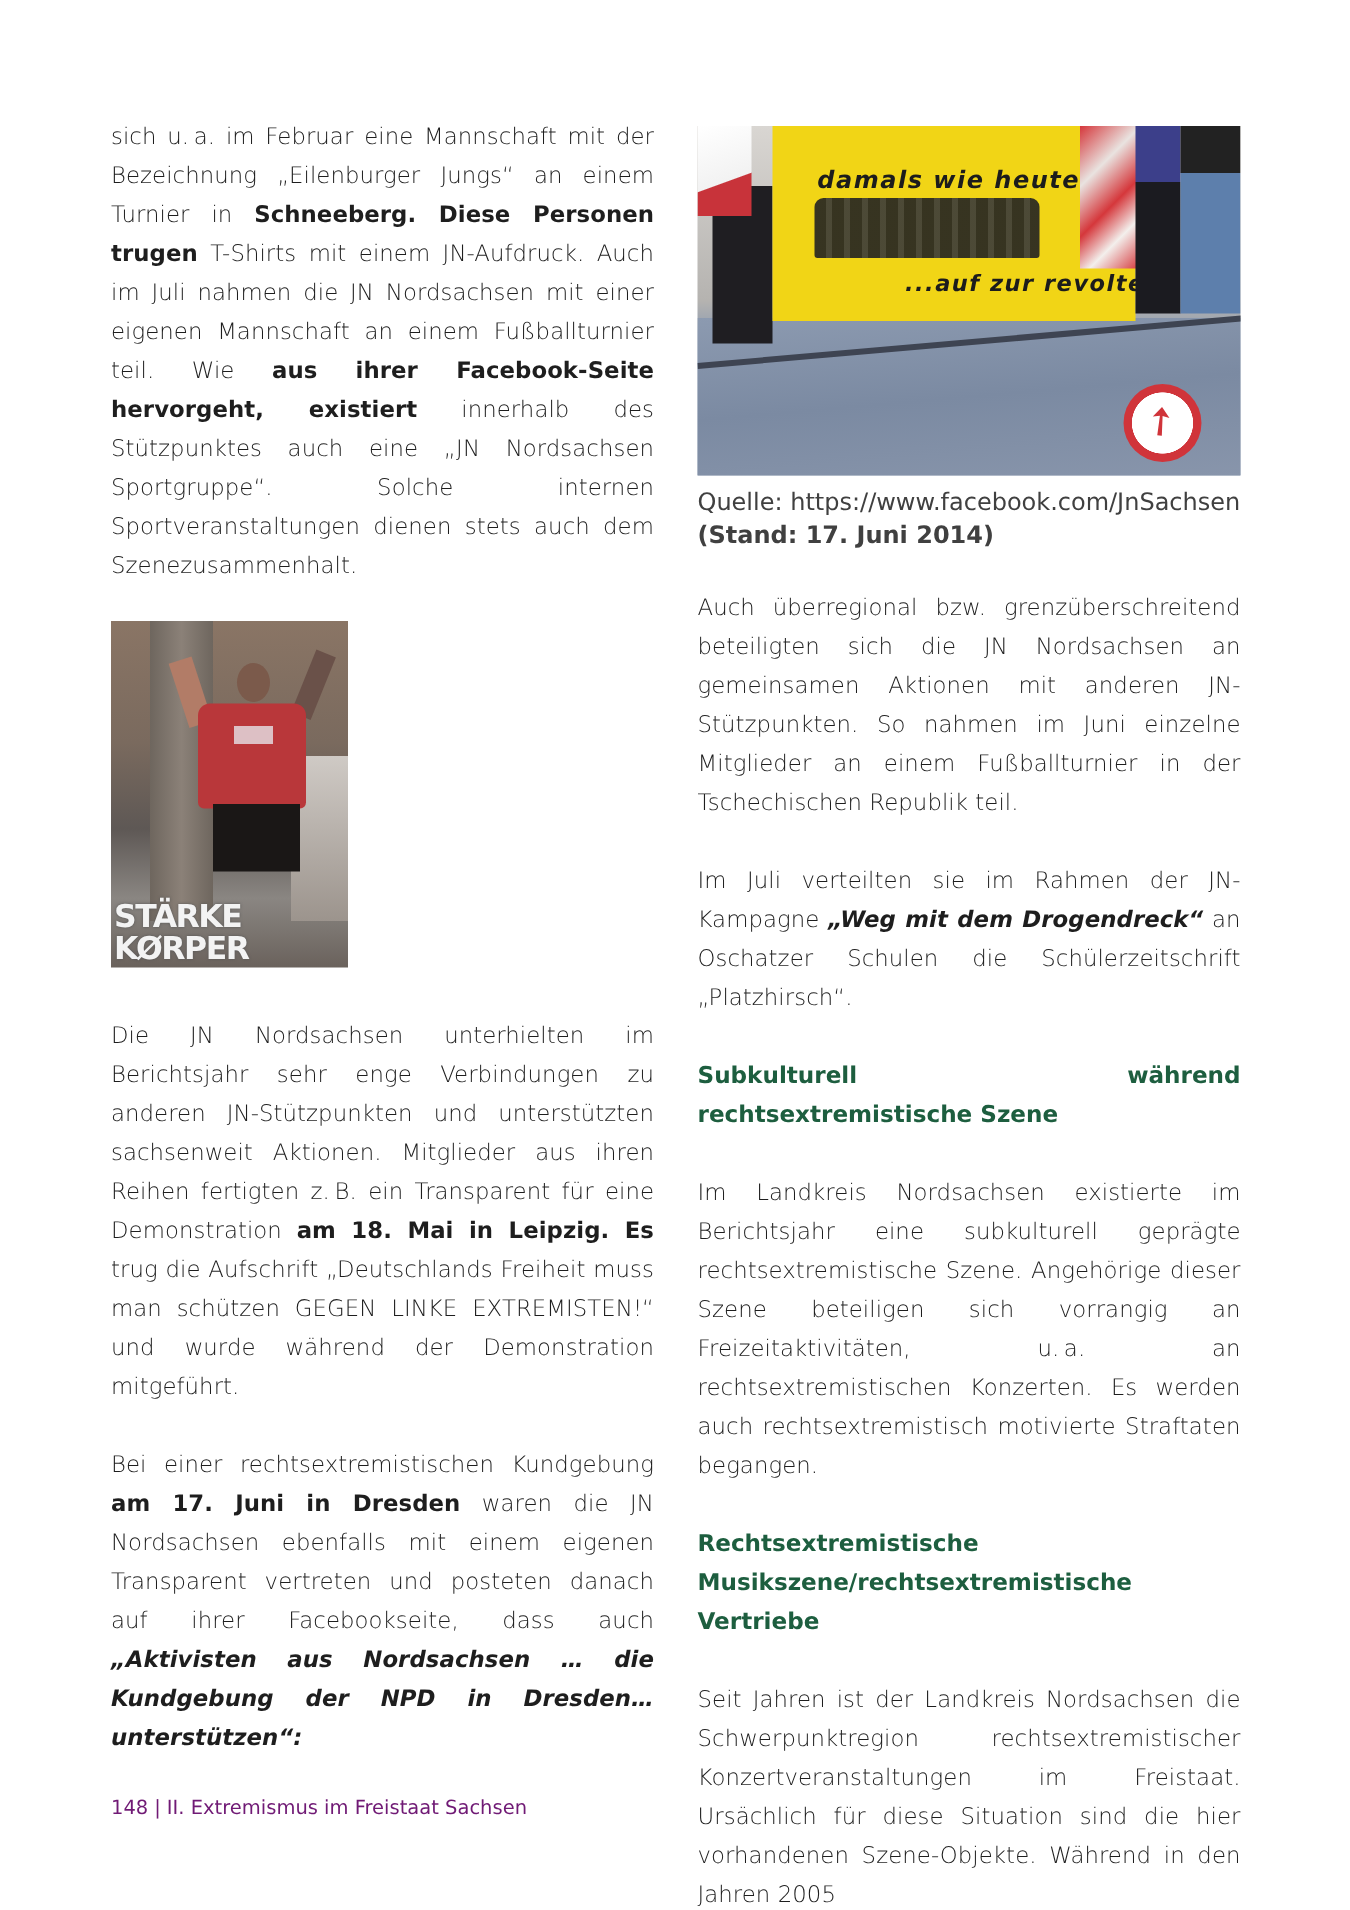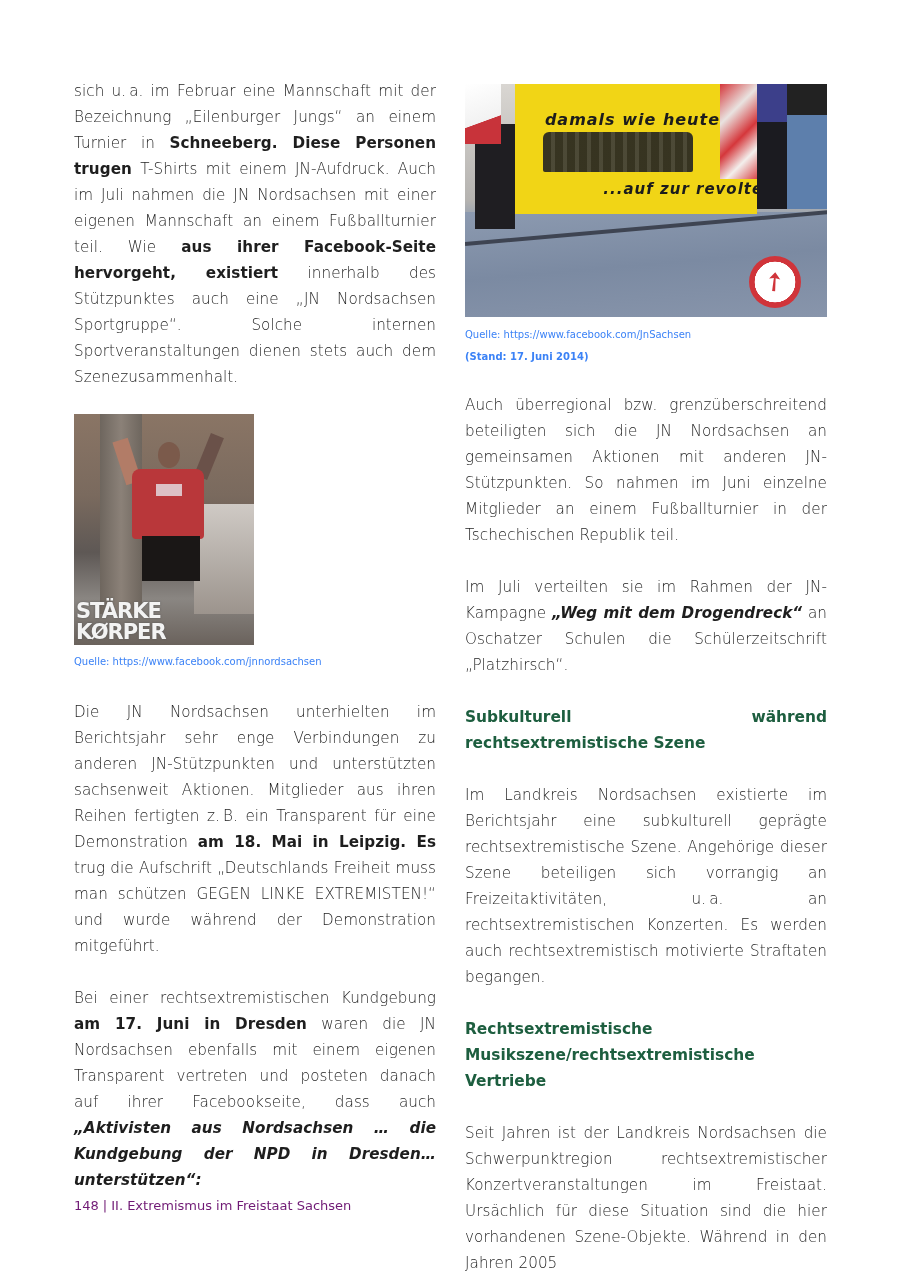--- a/index.html
+++ b/index.html
@@ -6,28 +6,28 @@
     html, body { width: 900px; height: 1273px; background: #ffffff; }
     body { position: relative; font-family: "DejaVu Sans", "Liberation Sans", sans-serif; color: #1e1e1e; overflow: hidden; }
     .col { position: absolute; width: 362px; }
     .col-left { left: 74px; top: 78px; }
     .col-right { left: 465px; top: 84px; }
     .para { font-size: 15.2px; line-height: 26px; text-align: justify; letter-spacing: 0.05px; font-weight: 300; }
     .para b { font-weight: 600; }
     .para i { font-style: italic; font-weight: bold; }
     .gap { height: 26px; }
     .heading { font-size: 15.4px; line-height: 26px; font-weight: bold; color: #1d5e3f; text-align: justify; }
-    .caption { font-size: 10px; line-height: 22px; color: #3b82f6; }
+    .caption { font-size: 16px; line-height: 22px; color: #404040; }
     .caption .stand { font-weight: 600; }
     .photo { position: relative; overflow: hidden; }
     .footer { position: absolute; left: 74px; top: 1198px; font-size: 13px; color: #701a75; }
     .footer .sep { margin: 0 4px; }
 
     
-    #photo-gym { width: 180px; height: 231px; background: linear-gradient(180deg, #8a7565 0%, #7a6a5e 35%, #5e5855 60%, #8a8682 80%, #6a625c 100%); padding-left: 24px; }
+    #photo-gym { width: 158px; height: 231px; background: linear-gradient(180deg, #8a7565 0%, #7a6a5e 35%, #5e5855 60%, #8a8682 80%, #6a625c 100%); padding-left: 24px; }
     #photo-gym .pillar { position: absolute; left: 26px; top: 0; width: 42px; height: 200px; background: linear-gradient(90deg, #6e665e, #8b8178, #6e665e); }
     #photo-gym .wall { position: absolute; left: 120px; top: 90px; width: 62px; height: 110px; background: linear-gradient(180deg,#cfcac5,#9c948d); }
     #photo-gym .shirt { position: absolute; left: 58px; top: 55px; width: 72px; height: 70px; background: #b9373a; border-radius: 8px 8px 4px 4px; }
     #photo-gym .shirt-print { position: absolute; left: 82px; top: 70px; width: 26px; height: 12px; background: #e6e2e8; opacity: 0.8; }
     #photo-gym .head { position: absolute; left: 84px; top: 28px; width: 22px; height: 26px; background: #7b5a4b; border-radius: 50%; }
     #photo-gym .arm-l { position: absolute; left: 45px; top: 25px; width: 16px; height: 45px; background: #b27c67; transform: rotate(-18deg); }
     #photo-gym .arm-r { position: absolute; left: 128px; top: 20px; width: 14px; height: 45px; background: #6a5149; transform: rotate(22deg); }
     #photo-gym .shorts { position: absolute; left: 68px; top: 122px; width: 58px; height: 45px; background: #1a1716; }
     #photo-gym .overlay-text { position: absolute; left: 2px; bottom: 2px; width: 178px; font-family: "DejaVu Sans", sans-serif; font-weight: bold; color: #f3f3f3; text-shadow: 0 0 2px #555; letter-spacing: -1px; }
     #photo-gym .line1 { font-size: 21px; line-height: 21px; display: block; }
@@ -67,21 +67,20 @@
     <div class="head"></div>
     <div class="shirt"></div>
     <div class="shirt-print"></div>
     <div class="shorts"></div>
     <div class="overlay-text">
       <span class="line1">STÄRKE KØRPER</span>
     </div>
   </div>
 
   <div class="caption" style="margin-top:6px">
-    <div>Quelle: https://www.facebook.com/jnnordsachsen</div>
   </div>
 
   <div style="height:26px"></div>
 
   <p class="para">
     <span>Die JN Nordsachsen unterhielten im Berichtsjahr sehr enge Verbindungen zu anderen JN-Stützpunkten und unterstützten sachsenweit Aktionen. Mitglieder aus ihren Reihen fertigten z. B. ein Transparent für eine Demonstration </span><b>am 18. Mai in Leipzig. Es</b><span> trug die Aufschrift „Deutschlands Freiheit muss man schützen GEGEN LINKE EXTREMISTEN!“ und wurde während der Demonstration mitgeführt.</span>
   </p>
 
   <div class="gap"></div>
 

